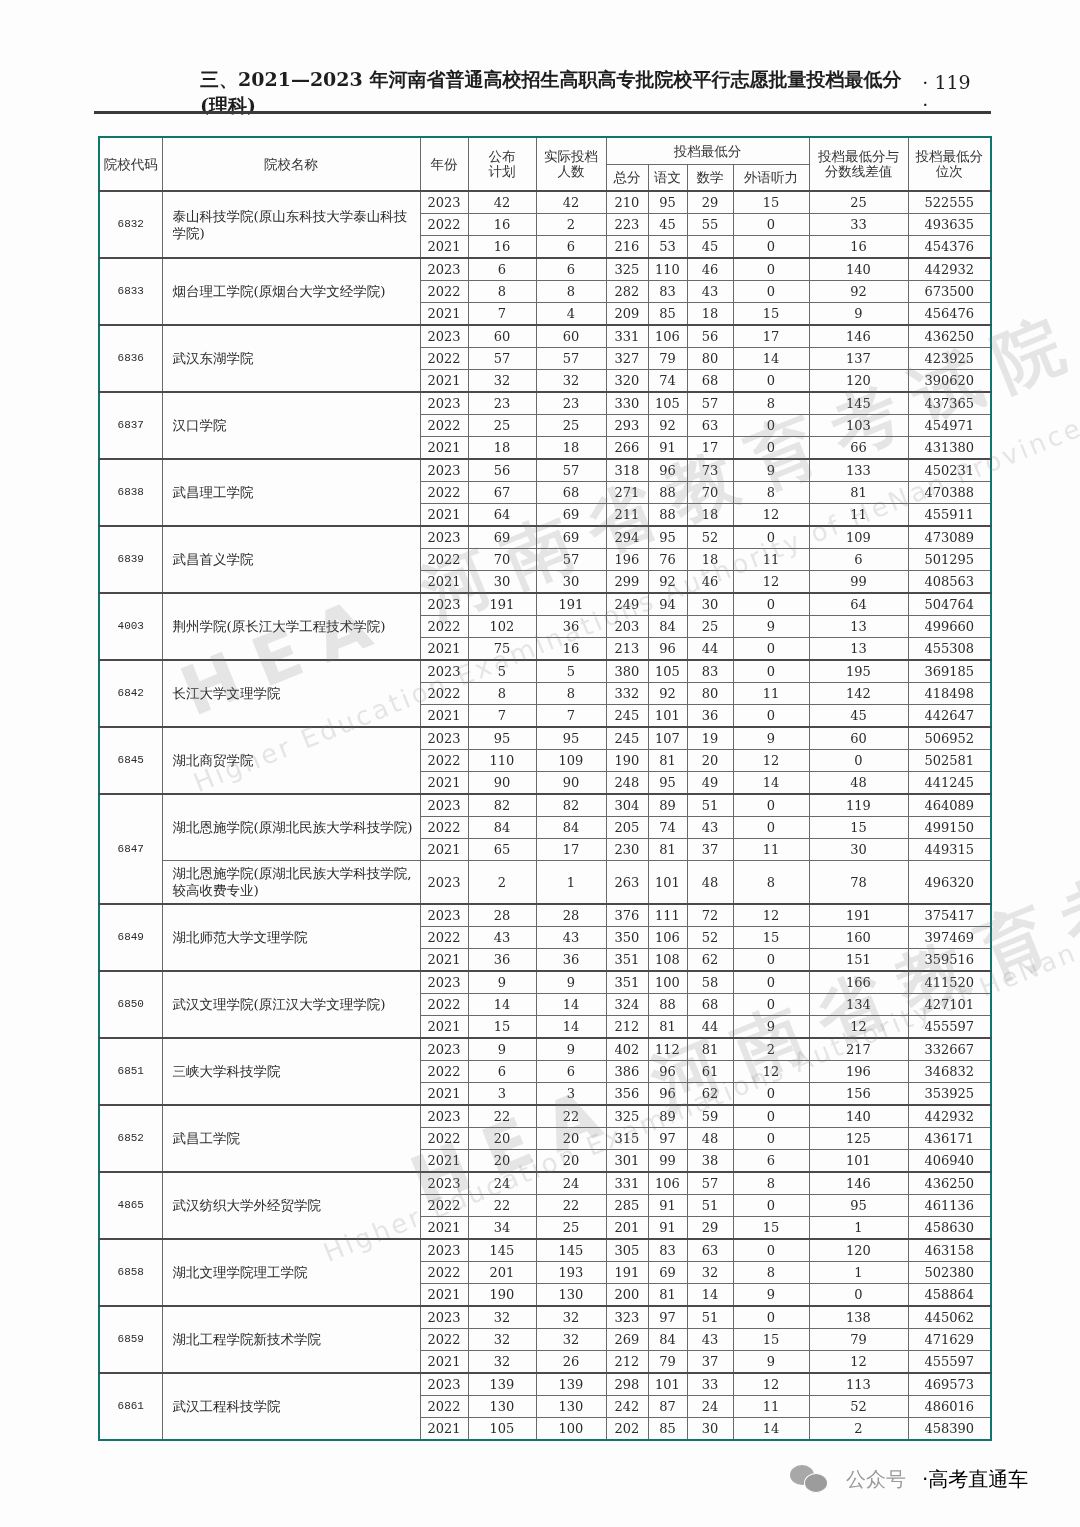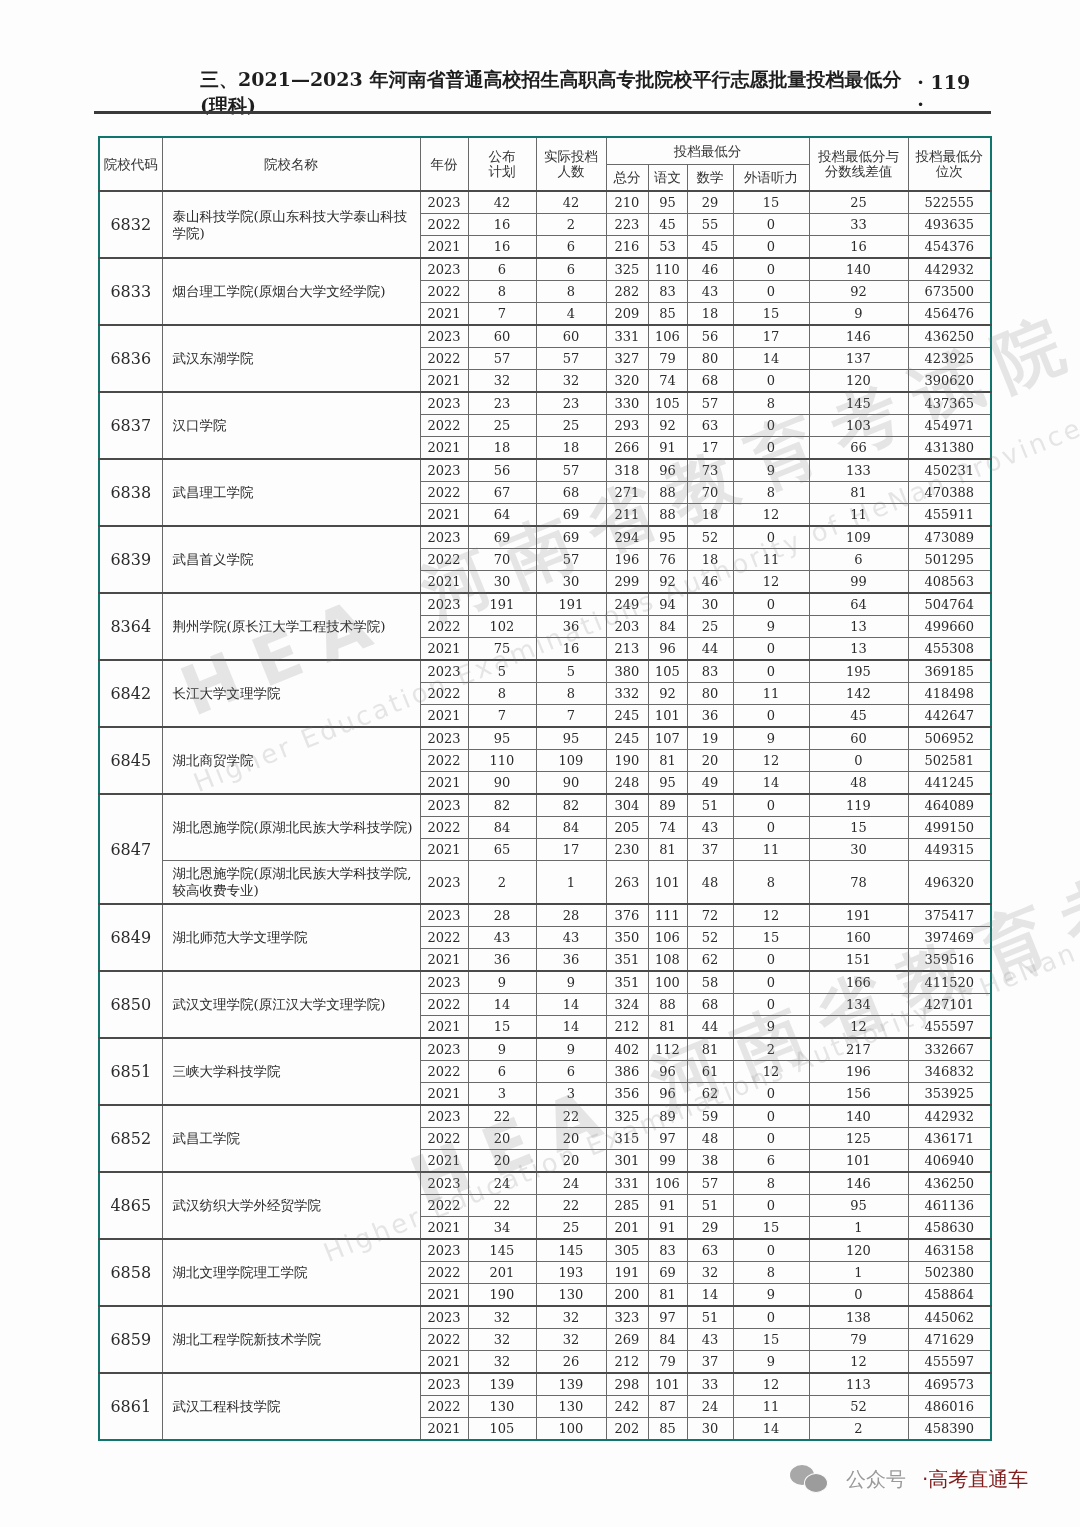--- a/index.html
+++ b/index.html
@@ -5,54 +5,54 @@
   html, body { margin: 0; padding: 0; }
   body {
     width: 1080px; height: 1527px; background: #fdfdfd; position: relative; overflow: hidden;
     font-family: "DejaVu Serif", "Liberation Serif", serif; color: #2a2a2a;
   }
   .page-header {
     position: absolute; left: 200px; top: 78px; width: 780px; height: 30px;
     font-size: 19px; font-weight: bold; color: #1e1e1e; letter-spacing: 0px;
     display: flex; align-items: center; justify-content: flex-start;
   }
-  .page-header .num { font-weight: bold; font-size: 19px; }
+  .page-header .num { font-weight: normal; font-size: 19px; }
   .header-rule {
     position: absolute; left: 94px; top: 111px; width: 897px; height: 3px; background: #3a3a3a;
   }
   table.data {
     position: absolute; left: 98px; top: 136px; width: 892px;
     border-collapse: collapse; table-layout: fixed; font-size: 13px;
   }
   table.data td, table.data th {
     border: 1px solid #6a6a6a; text-align: center; vertical-align: middle;
     padding: 0; font-weight: normal; line-height: 15px; color: #2b2b2b;
   }
   table.data { border: 2px solid #0f766e; }
   table.data th { font-size: 13.5px; color: #333; }
   table.data tr.hdr1 th { height: 26px; }
   table.data tr.hdr2 th { height: 25px; }
   table.data td { height: 21px; }
   table.data td.name { text-align: left; padding-left: 10px; padding-right: 6px; font-size: 13.5px; line-height: 17px; }
-  table.data td.code { font-size: 16px; }
+  table.data td.code { font-size: 11px; font-family: Liberation Mono, monospace; }
   table.data tr.tall td { height: 42px; }
   table.data tbody.group { border-top: 2px solid #4a4a4a; }
   .watermark {
     position: absolute; pointer-events: none; color: rgba(120,120,120,0.18);
     font-family: "DejaVu Sans", sans-serif; white-space: nowrap;
   }
   .wm1 { left: 150px; top: 470px; font-size: 68px; transform: rotate(-22deg); font-weight: bold; letter-spacing: 20px; }
   .wm2 { left: 160px; top: 590px; font-size: 26px; transform: rotate(-22deg); letter-spacing: 3px; }
   .wm3 { left: 380px; top: 960px; font-size: 68px; transform: rotate(-22deg); font-weight: bold; letter-spacing: 20px; }
   .wm4 { left: 290px; top: 1060px; font-size: 26px; transform: rotate(-22deg); letter-spacing: 3px; }
   .footer-badge {
     position: absolute; left: 790px; top: 1465px; display: flex; align-items: center; gap: 16px;
     font-family: "DejaVu Sans", sans-serif; font-size: 20px; color: #9a9a9a;
   }
-  .footer-badge .acct { color: #7f1d1d; }
+  .footer-badge .acct { color: #000000; }
   .wechat-icon { width: 40px; height: 28px; position: relative; }
   .wechat-icon .b1 { position: absolute; left: 0; top: 0; width: 24px; height: 20px; border-radius: 50%; background: #a8a8a8; }
   .wechat-icon .b2 { position: absolute; left: 14px; top: 8px; width: 22px; height: 18px; border-radius: 50%; background: #9c9c9c; border: 1px solid #fdfdfd; }
 </style>
 </head>
 <body>
 
 <div class="page-header">
   <span>三、2021—2023 年河南省普通高校招生高职高专批院校平行志愿批量投档最低分(理科)</span>
   <span class="num">· 119 ·</span>
@@ -317,21 +317,21 @@
         <td>299</td>
         <td>92</td>
         <td>46</td>
         <td>12</td>
         <td>99</td>
         <td>408563</td>
       </tr>
     </tbody>
     <tbody class="group">
       <tr>
-        <td class="code" rowspan="3">8364</td>
+        <td class="code" rowspan="3">4003</td>
         <td class="name" rowspan="3">荆州学院(原长江大学工程技术学院)</td>
         <td>2023</td>
         <td>191</td>
         <td>191</td>
         <td>249</td>
         <td>94</td>
         <td>30</td>
         <td>0</td>
         <td>64</td>
         <td>504764</td>

